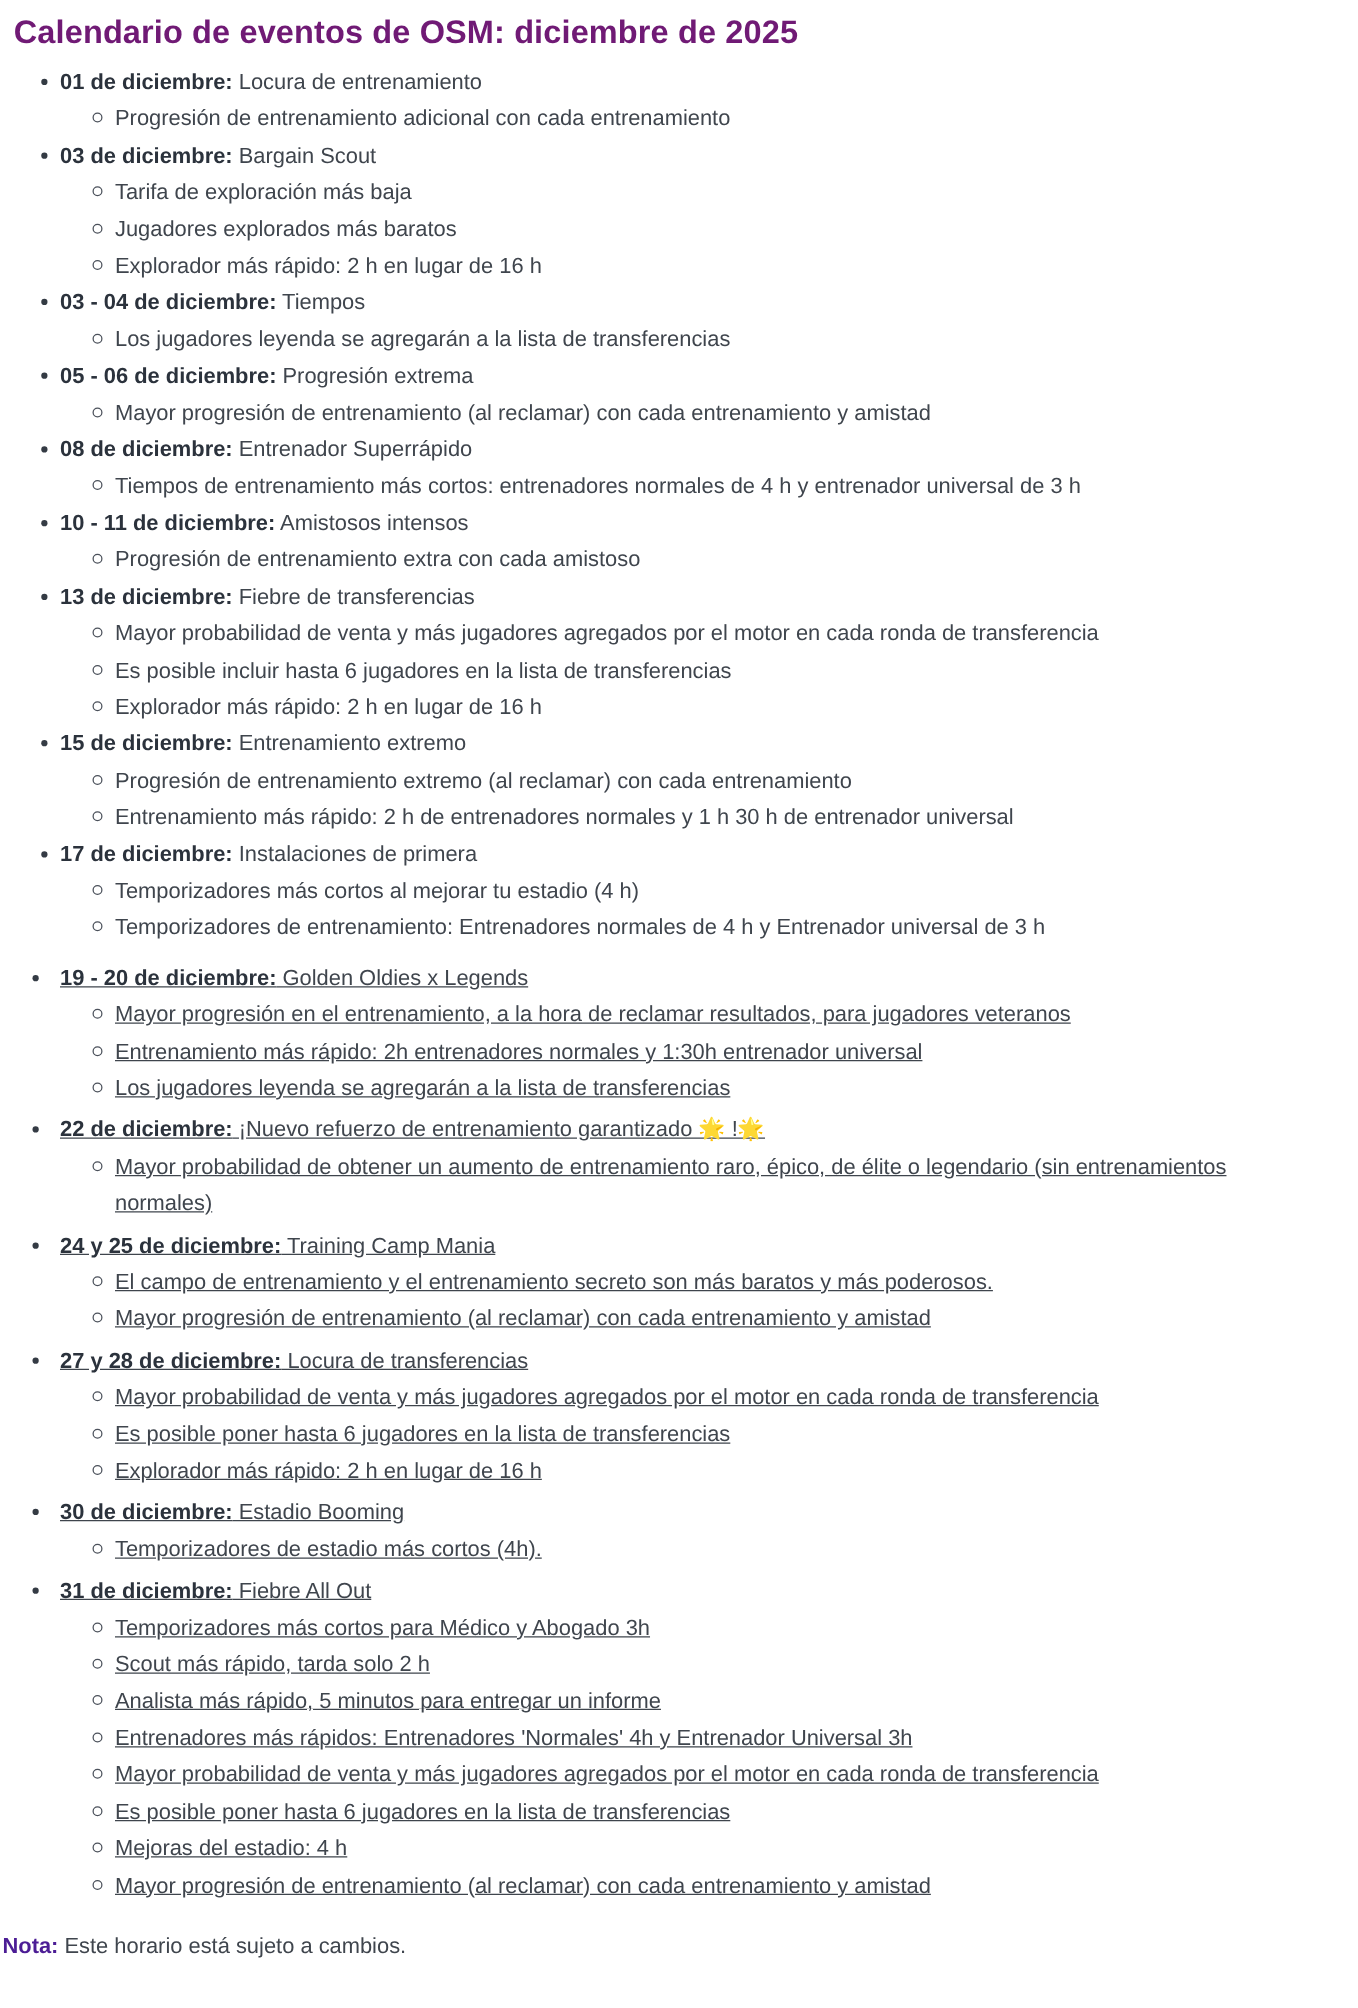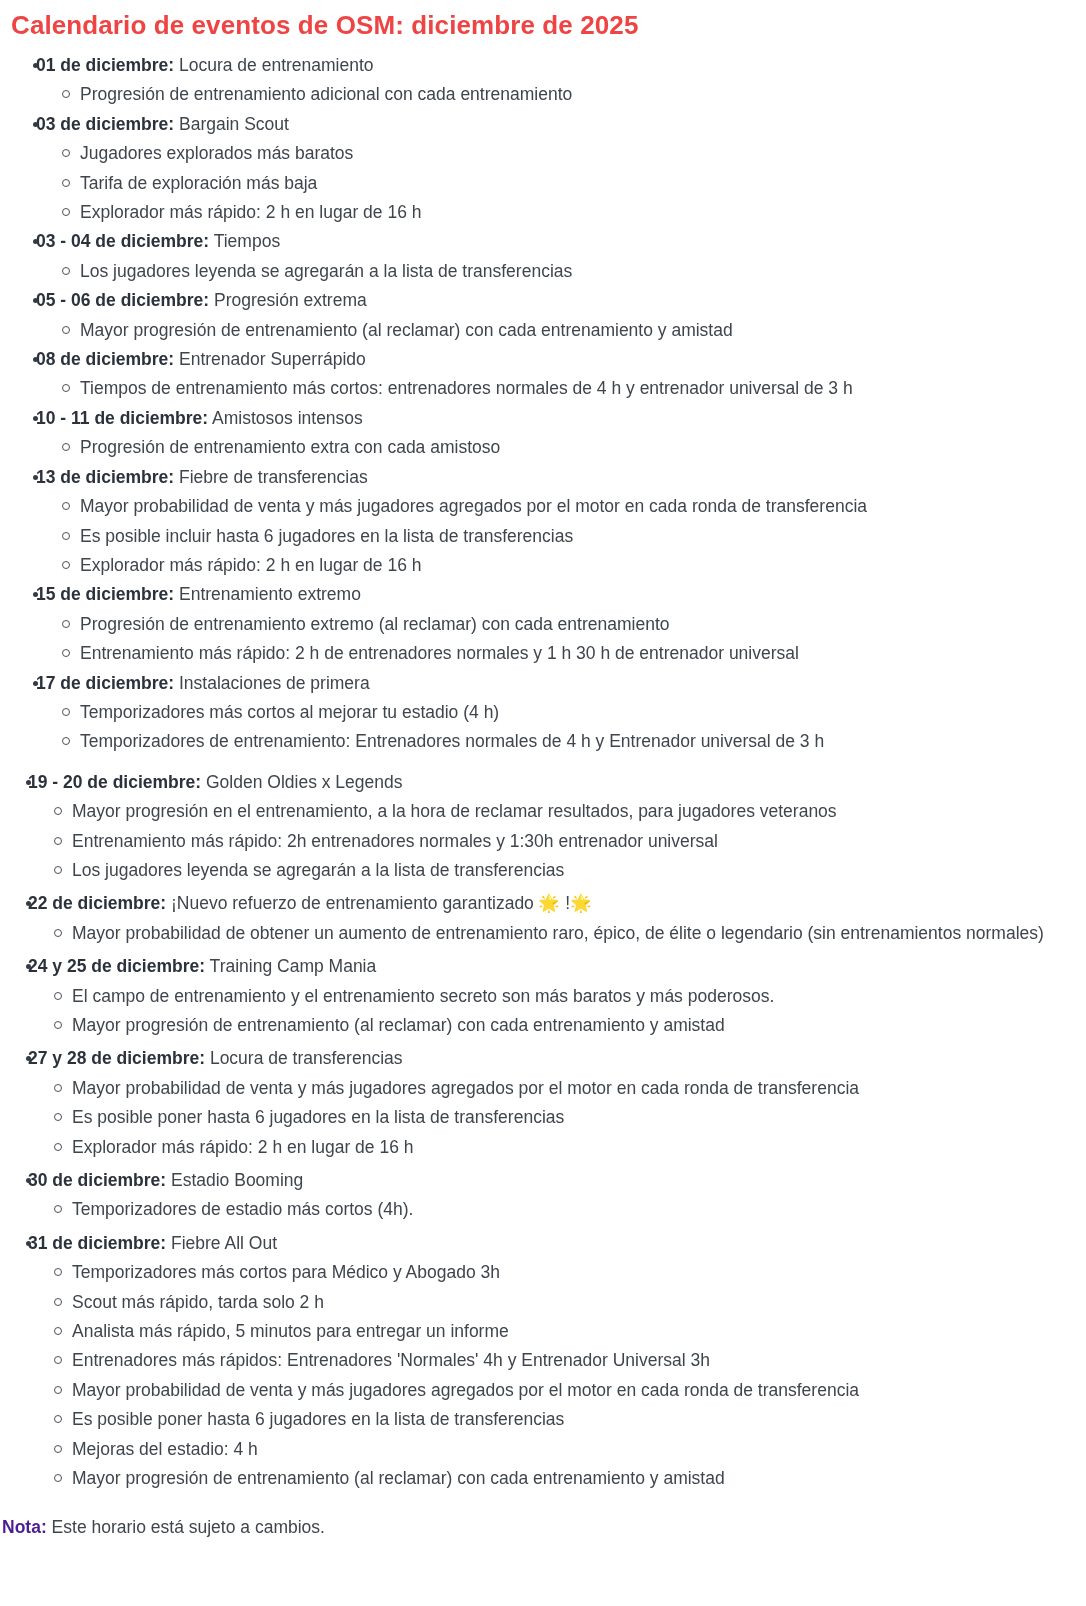--- a/index.html
+++ b/index.html
@@ -18,35 +18,35 @@
     -webkit-font-smoothing: antialiased;
   }
   .page {
     padding: 8px 40px 0 0;
   }
   h1.page-title {
     margin: 0 0 0 11px;
     font-size: 26px;
     line-height: 34px;
     font-weight: 700;
-    color: #ef4444;
+    color: #701a75;
     letter-spacing: 0.1px;
   }
   ul.events {
     list-style: none;
     margin: 0;
     padding: 0;
   }
   ul.events.group-0 { margin-top: 9px; }
   ul.events.group-1 { margin-top: 11px; }
   li.event {
     position: relative;
-    padding-left: 36px;
+    padding-left: 48px;
   }
-  ul.group-1 > li.event { padding-left: 28px; margin-top: 4px; }
+  ul.group-1 > li.event { padding-left: 48px; margin-top: 4px; text-decoration: underline; }
   li.event::before {
     content: "";
     position: absolute;
     left: 33px;
     top: 12px;
     width: 5px;
     height: 5px;
     border-radius: 50%;
     background: #343b44;
   }
@@ -88,22 +88,22 @@
 
 <div class="page">
   <h1 class="page-title">Calendario de eventos de OSM: diciembre de 2025</h1>
 
   <div>
       <ul class="events group-0">
         <li class="event"><span class="date">01 de diciembre:</span><span class="name"> Locura de entrenamiento</span><ul class="details">
             <li class="detail">Progresión de entrenamiento adicional con cada entrenamiento</li>
           </ul></li>
         <li class="event"><span class="date">03 de diciembre:</span><span class="name"> Bargain Scout</span><ul class="details">
+            <li class="detail">Tarifa de exploración más baja</li>
             <li class="detail">Jugadores explorados más baratos</li>
-            <li class="detail">Tarifa de exploración más baja</li>
             <li class="detail">Explorador más rápido: 2 h en lugar de 16 h</li>
           </ul></li>
         <li class="event"><span class="date">03 - 04 de diciembre:</span><span class="name"> Tiempos</span><ul class="details">
             <li class="detail">Los jugadores leyenda se agregarán a la lista de transferencias</li>
           </ul></li>
         <li class="event"><span class="date">05 - 06 de diciembre:</span><span class="name"> Progresión extrema</span><ul class="details">
             <li class="detail">Mayor progresión de entrenamiento (al reclamar) con cada entrenamiento y amistad</li>
           </ul></li>
         <li class="event"><span class="date">08 de diciembre:</span><span class="name"> Entrenador Superrápido</span><ul class="details">
             <li class="detail">Tiempos de entrenamiento más cortos: entrenadores normales de 4 h y entrenador universal de 3 h</li>

